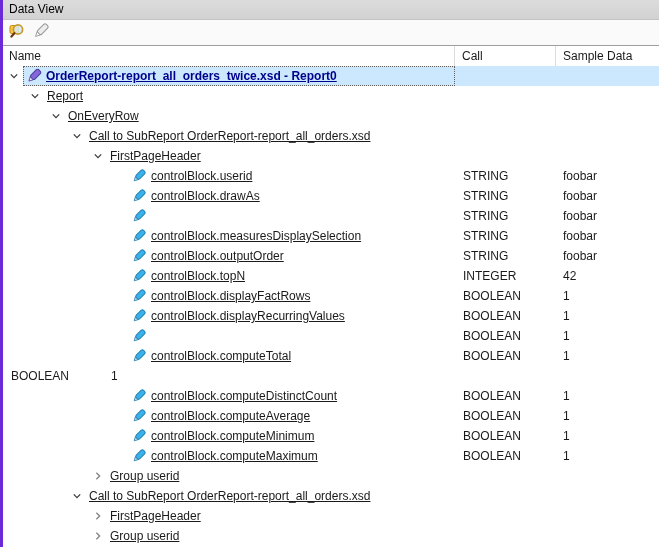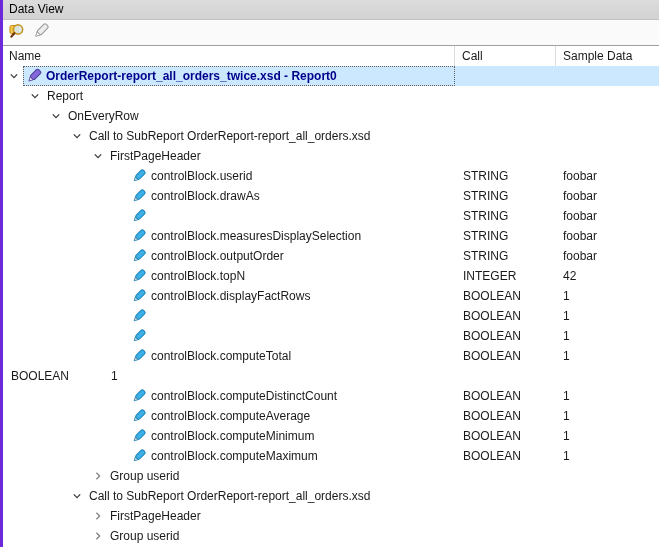--- a/index.html
+++ b/index.html
@@ -82,21 +82,21 @@
     padding-left: var(--indent, 6px);
   }
   .expander {
     flex: none;
     width: 16px; height: 20px;
     display: flex; align-items: center;
     cursor: pointer;
   }
   .row-icon { flex: none; width: 16px; height: 16px; margin-right: 3px; margin-left: 1px; }
   .row-icon svg { display: block; }
-  .row-label { padding-left: 1px; }
+  .row-label { padding-left: 1px; text-decoration: underline; }
   .tree-row.bold .row-label { font-weight: bold; color: #00008b; }
   .cell-type   { flex: 0 0 101px; line-height: 20px; padding-left: 8px; overflow: hidden; }
   .cell-sample { flex: 1; line-height: 20px; padding-left: 7px; overflow: hidden; }
 </style>
 </head>
 <body>
 
 <div class="panel">
 
   <div class="title-bar">Data View</div>
@@ -367,20 +367,21 @@
       </span>
 
       <span class="row-icon">
         <svg width="16" height="16" viewBox="0 0 16 16">
           <g transform="rotate(45 8 8)">
             <rect x="5.5" y="0.8" width="5" height="10.4" rx="1.8" fill="#3ab1e8" stroke="#1b7fb8" stroke-width="1"></rect>
             <path d="M6.1 11.3 h3.8 L8 14.8 Z" fill="#eadfc0" stroke="#1b7fb8" stroke-width="0.8"></path>
           </g>
         </svg>
       </span>
+      <span class="row-label">controlBlock.displayRecurringValues</span>
 
     </div>
     <div class="cell-type">BOOLEAN</div>
     <div class="cell-sample">1</div>
   </div>
       <div class="tree-row" style="--indent: 111px;">
     <div class="cell-name">
       <span class="expander">
         
         

